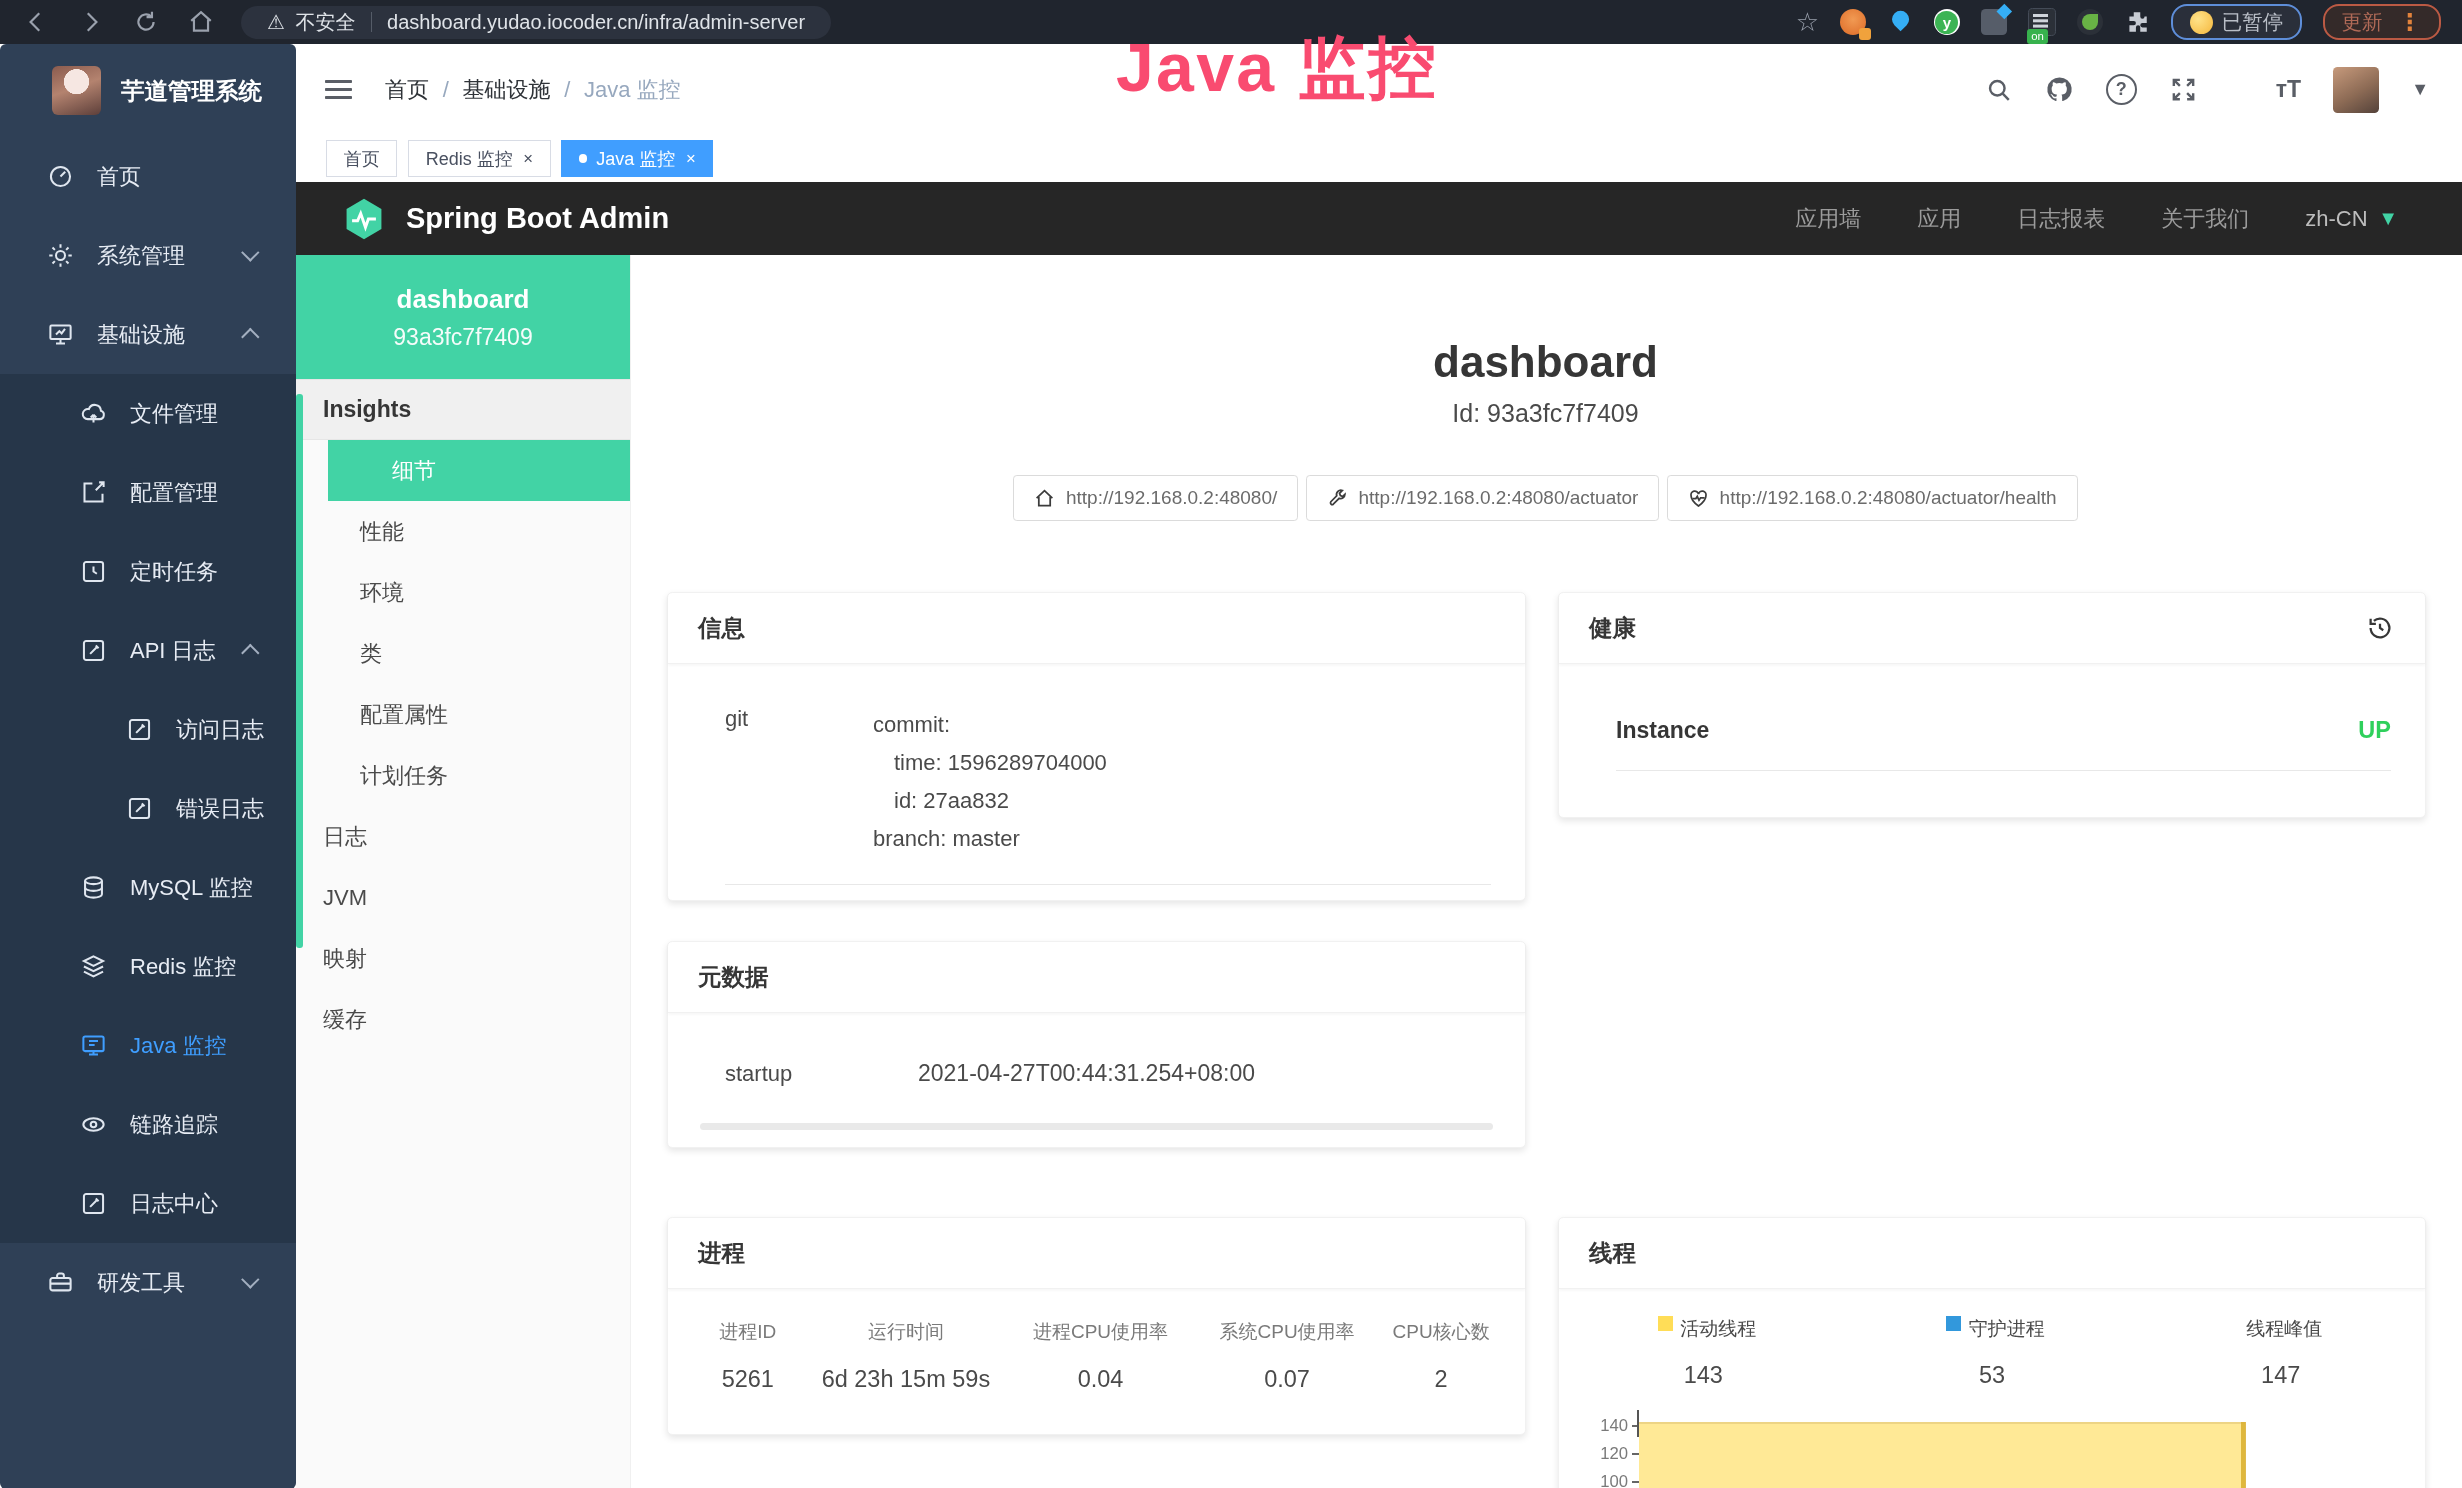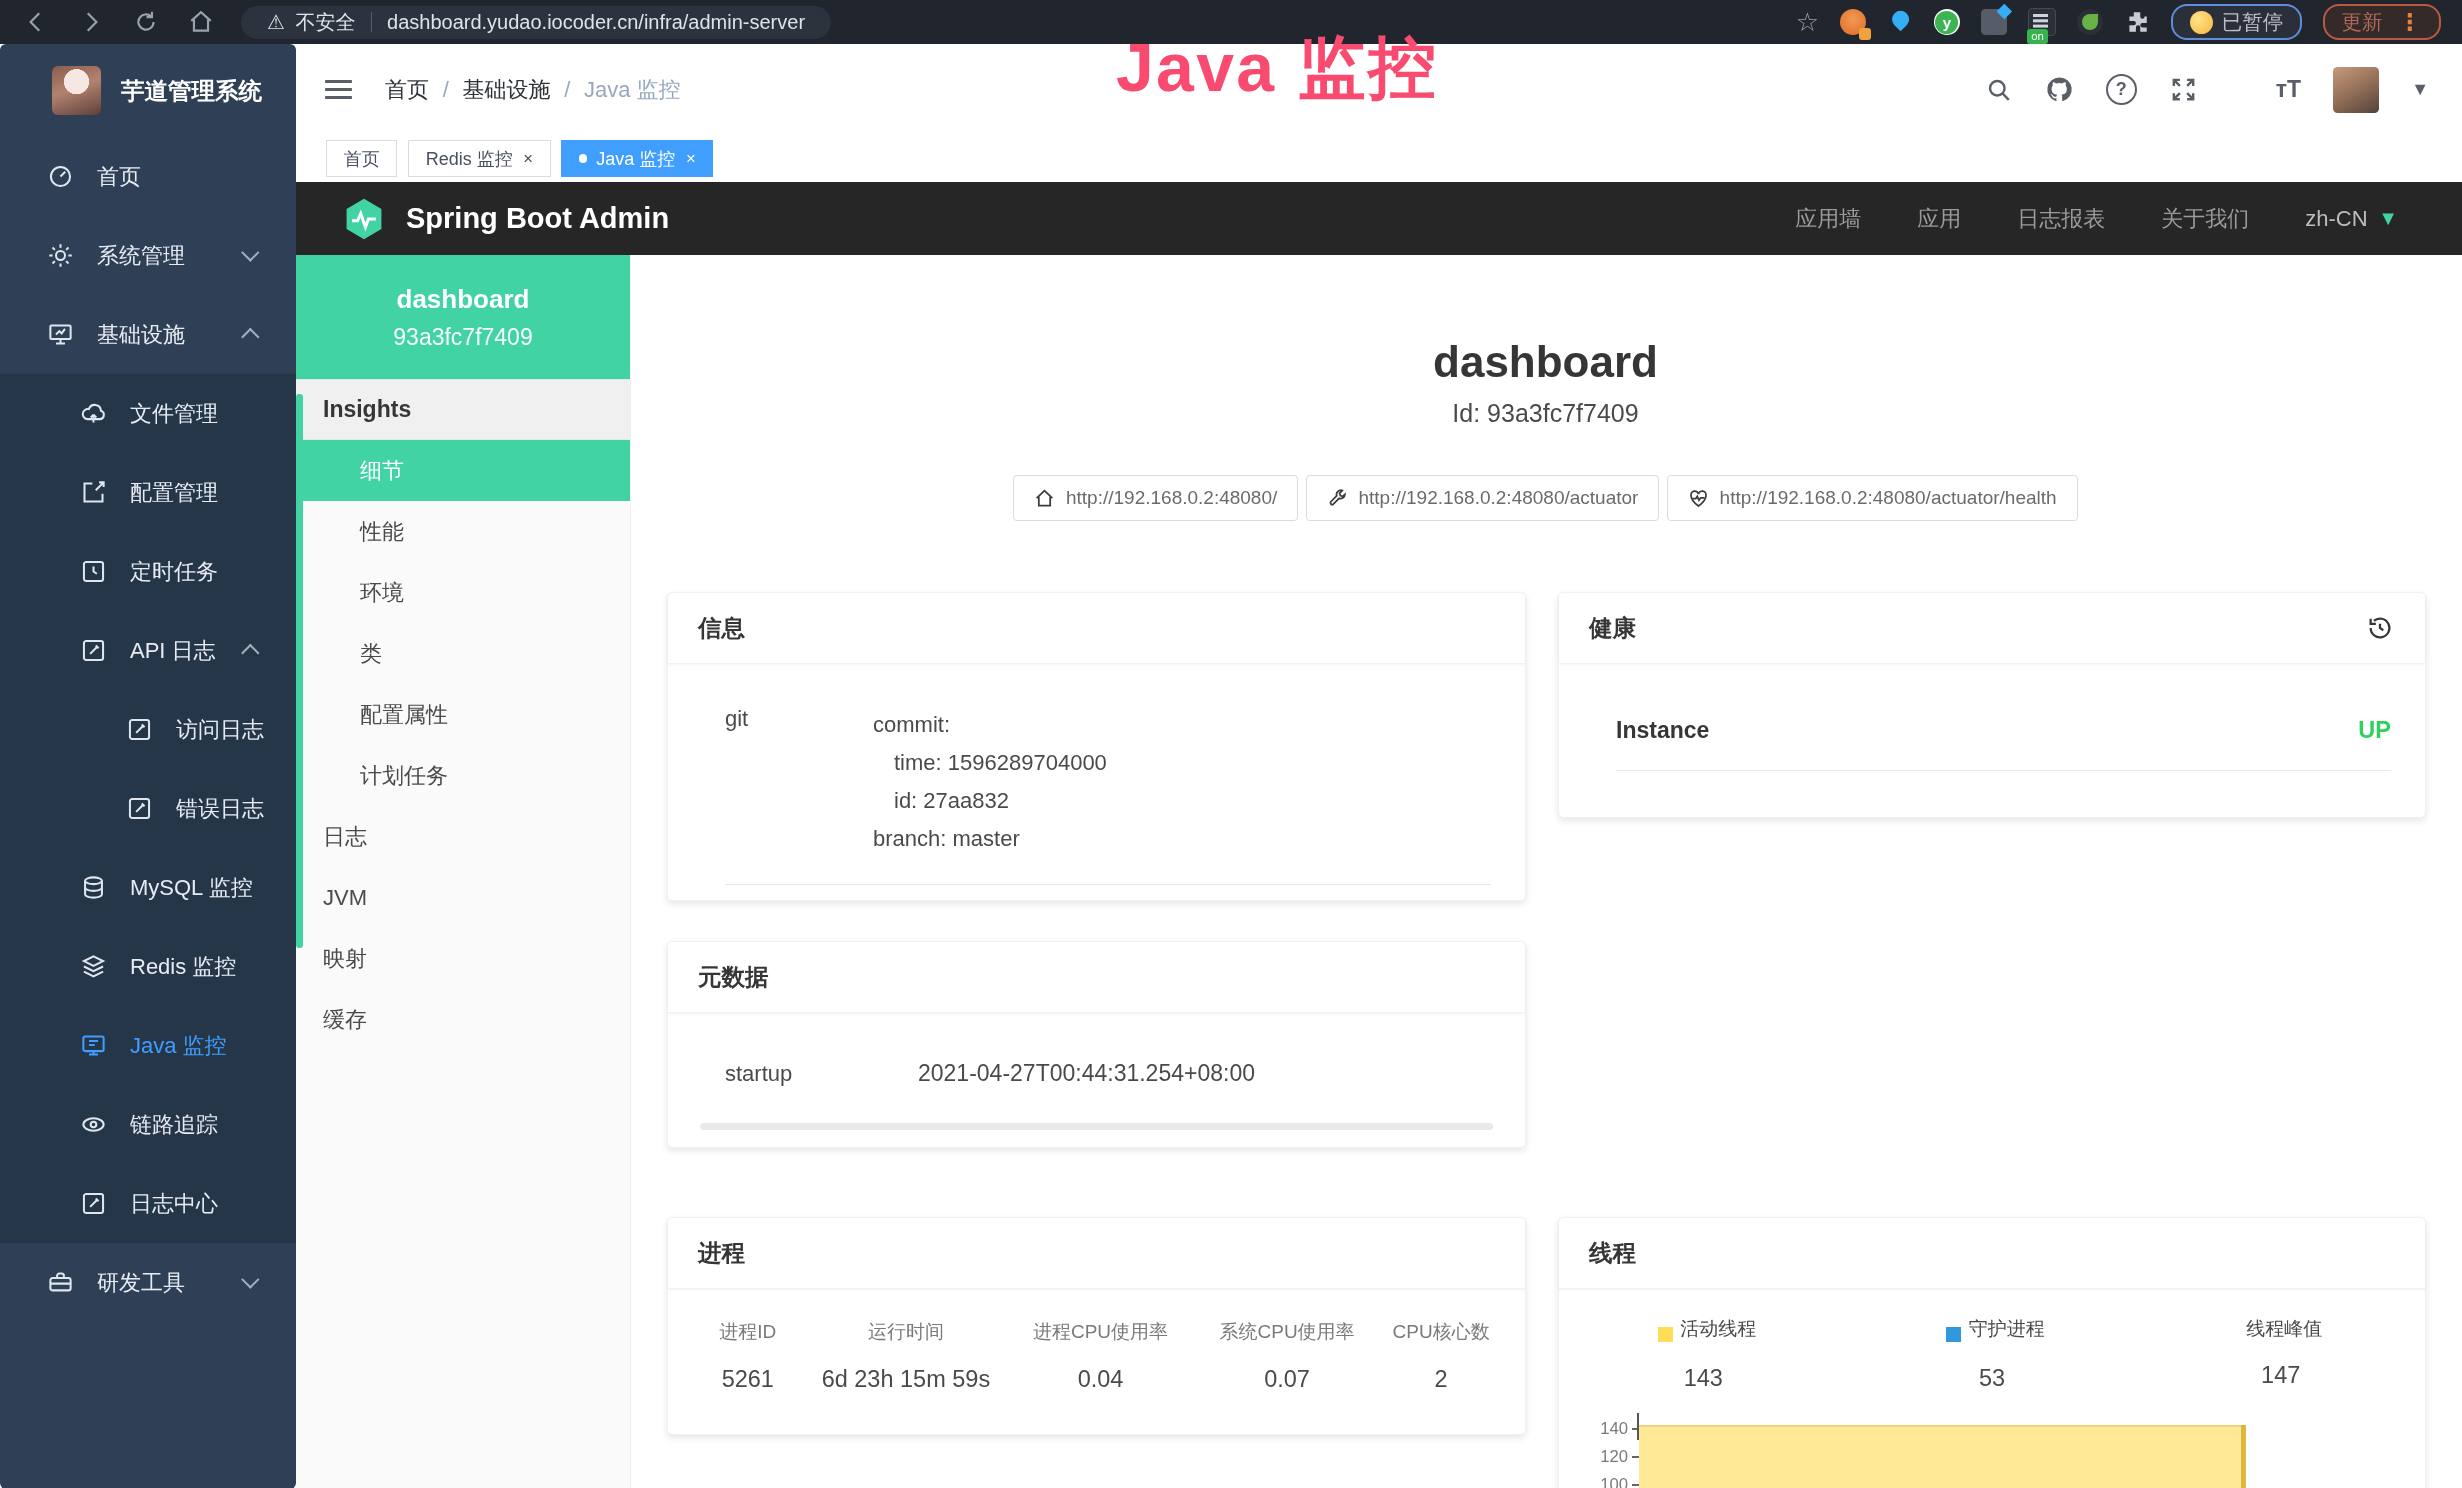--- a/index.html
+++ b/index.html
@@ -82,21 +82,21 @@
   .sba-locale{display:flex;align-items:center;gap:10.6px;color:#bdbdbd;}
   .sba-locale .lcaret{color:#42d3a5;font-size:20px;}
   
   .sba-side{position:absolute;left:296px;top:255px;width:334px;bottom:0;background:#fafafa;border-right:0.8px solid #f0f0f0;z-index:5;}
   .sba-scrollthumb{position:absolute;left:296px;top:394px;width:6.8px;height:554px;background:#42d3a5;border-radius:3px;z-index:6;}
   .appblock{height:124px;background:#42d3a5;color:#fff;text-align:center;display:flex;flex-direction:column;justify-content:center;gap:9px;}
   .appblock .an{font-size:26px;font-weight:bold;}
   .appblock .ai{font-size:23px;opacity:.95;}
   .sideheader{height:59px;background:#f0f0f0;border-top:0.8px solid #e6e6e6;border-bottom:0.8px solid #e6e6e6;display:flex;align-items:center;padding-left:27px;font-size:23px;font-weight:bold;color:#363636;}
   .sitem{height:61px;display:flex;align-items:center;padding-left:64px;font-size:22px;color:#4a4a4a;cursor:pointer;}
-  .sitem.active{background:#42d3a5;color:#fff;}
+  .sitem.active{background:#42d3a5;color:#fff;margin-left:32px;}
   .gitem{height:61px;display:flex;align-items:center;padding-left:27px;font-size:22px;color:#4a4a4a;cursor:pointer;}
   
   .sba-content{position:absolute;left:629px;top:255px;right:0;bottom:0;background:#fff;overflow:hidden;}
   .ctitle{margin-top:82px;text-align:center;font-size:44px;font-weight:bold;color:#363636;}
   .csub{margin-top:12px;text-align:center;font-size:25px;color:#4a4a4a;}
   .pills{margin-top:47px;display:flex;justify-content:center;gap:7.6px;}
   .pill{height:44px;display:flex;align-items:center;border:0.8px solid #dbdbdb;border-radius:3.8px;background:#fff;padding:0 20px;font-size:19px;color:#6b6b6b;cursor:pointer;}
   .pill .picon{width:21px;height:21px;margin-right:10.6px;color:#3c3c3c;}
   .card{position:absolute;background:#fff;border:0.8px solid #f1f1f1;border-radius:5.3px;box-shadow:0 3px 7.6px rgba(10,10,10,.1);}
   .chead{height:70px;display:flex;align-items:center;padding:0 30px;border-bottom:1.5px solid #f1f1f1;box-shadow:0 2.3px 3px rgba(10,10,10,.04);}
@@ -117,21 +117,21 @@
   .scrollline{margin:36px 32px 0 32px;height:6.8px;background:#e9e9e9;border-radius:3.8px;}
   .ptable{padding:30px 23px 0 23px;}
   .prow{display:flex;}
   .pc{text-align:center;}
   .pc:nth-child(1){width:14%;}.pc:nth-child(2){width:25%;}.pc:nth-child(3){width:23%;}.pc:nth-child(4){width:23%;}.pc:nth-child(5){width:15%;}
   .phead .pc{font-size:19px;color:#7a7a7a;}
   .pvals{margin-top:21px;}
   .pvals .pc{font-size:23.5px;color:#4a4a4a;}
   .legend{display:flex;margin-top:27px;}
   .lcol{flex:1;text-align:center;}
-  .llab{font-size:19px;color:#4a4a4a;display:inline-flex;align-items:flex-end;margin-left:7px;}
+  .llab{font-size:19px;color:#4a4a4a;display:inline-flex;align-items:flex-start;margin-left:7px;}
   .sq{width:15px;height:15px;margin-right:7.6px;display:inline-block;}
   .lval{margin-top:20px;font-size:23.5px;color:#4a4a4a;}
   .chart{margin:27px 20px 0 23px;display:flex;}
   .axis{width:55px;flex:none;}
   .axis .yt{height:28px;font-size:16.7px;color:#7a7a7a;text-align:right;padding-right:9px;position:relative;}
   .axis .yt::after{content:"";position:absolute;right:-1.5px;top:9px;width:6.8px;height:1.5px;background:#666;}
   .plot{flex:1;position:relative;}
   .plot::before{content:"";position:absolute;left:0;top:-6px;width:1.5px;height:27px;background:#555;}
   .area{position:absolute;left:1.5px;top:6px;width:79%;height:319px;opacity:.62;border-top:2.3px solid #e3bb3c;}
   .amark{position:absolute;left:calc(79% - 2.3px);top:6px;width:4.6px;height:319px;background:#d9ae2e;opacity:.85;}

